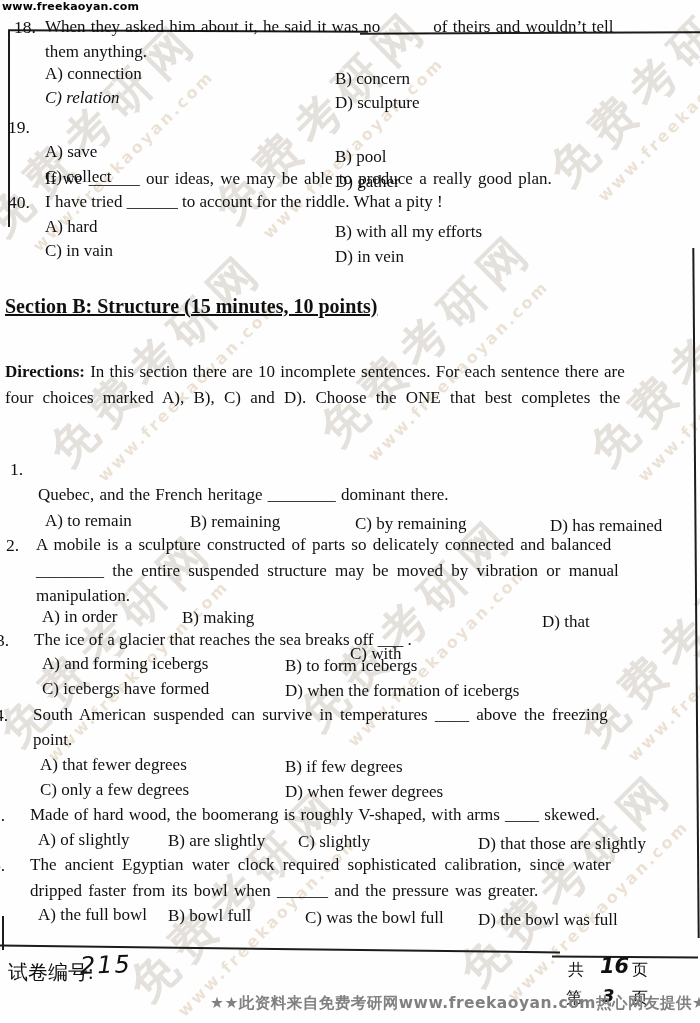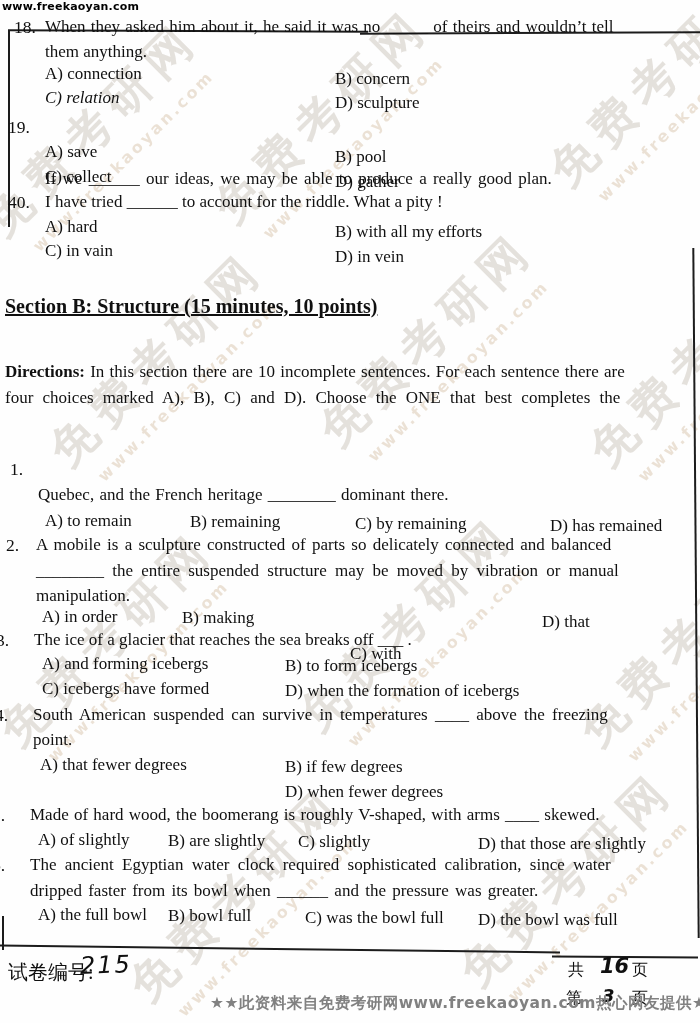--- a/index.html
+++ b/index.html
@@ -136,20 +136,21 @@
     <div class="ln" style="left:34px;top:630px;">The ice of a glacier that reaches the sea breaks off ___ .</div>
     <div class="ln" style="left:285px;top:656px;">B) to form icebergs</div>
     <div class="ln" style="left:42px;top:679px;">C) icebergs have formed</div>
     <div class="ln" style="left:285px;top:681px;">D) when the formation of icebergs</div>
 
     <div class="ln num" style="left:-5px;top:705px;">4.</div>
     <div class="ln" style="left:33px;top:705px;word-spacing:3px;">South American suspended can survive in temperatures ____ above the freezing</div>
     <div class="ln" style="left:33px;top:730px;">point.</div>
     <div class="ln" style="left:40px;top:755px;">A) that fewer degrees</div>
     <div class="ln" style="left:285px;top:757px;">B) if few degrees</div>
+    <div class="ln" style="left:40px;top:780px;">C) only a few degrees</div>
     <div class="ln" style="left:285px;top:782px;text-align:right;">D) when fewer degrees</div>
 
     <div class="ln num" style="left:-8px;top:805px;">5.</div>
     <div class="ln" style="left:30px;top:805px;word-spacing:1px;">Made of hard wood, the boomerang is roughly V-shaped, with arms ____ skewed.</div>
     <div class="ln" style="left:38px;top:830px;">A) of slightly</div>
     <div class="ln" style="left:168px;top:831px;text-align:center;">B) are slightly</div>
     <div class="ln" style="left:298px;top:832px;">C) slightly</div>
     <div class="ln" style="left:478px;top:834px;">D) that those are slightly</div>
 
     <div class="ln num" style="left:-8px;top:855px;">6.</div>

